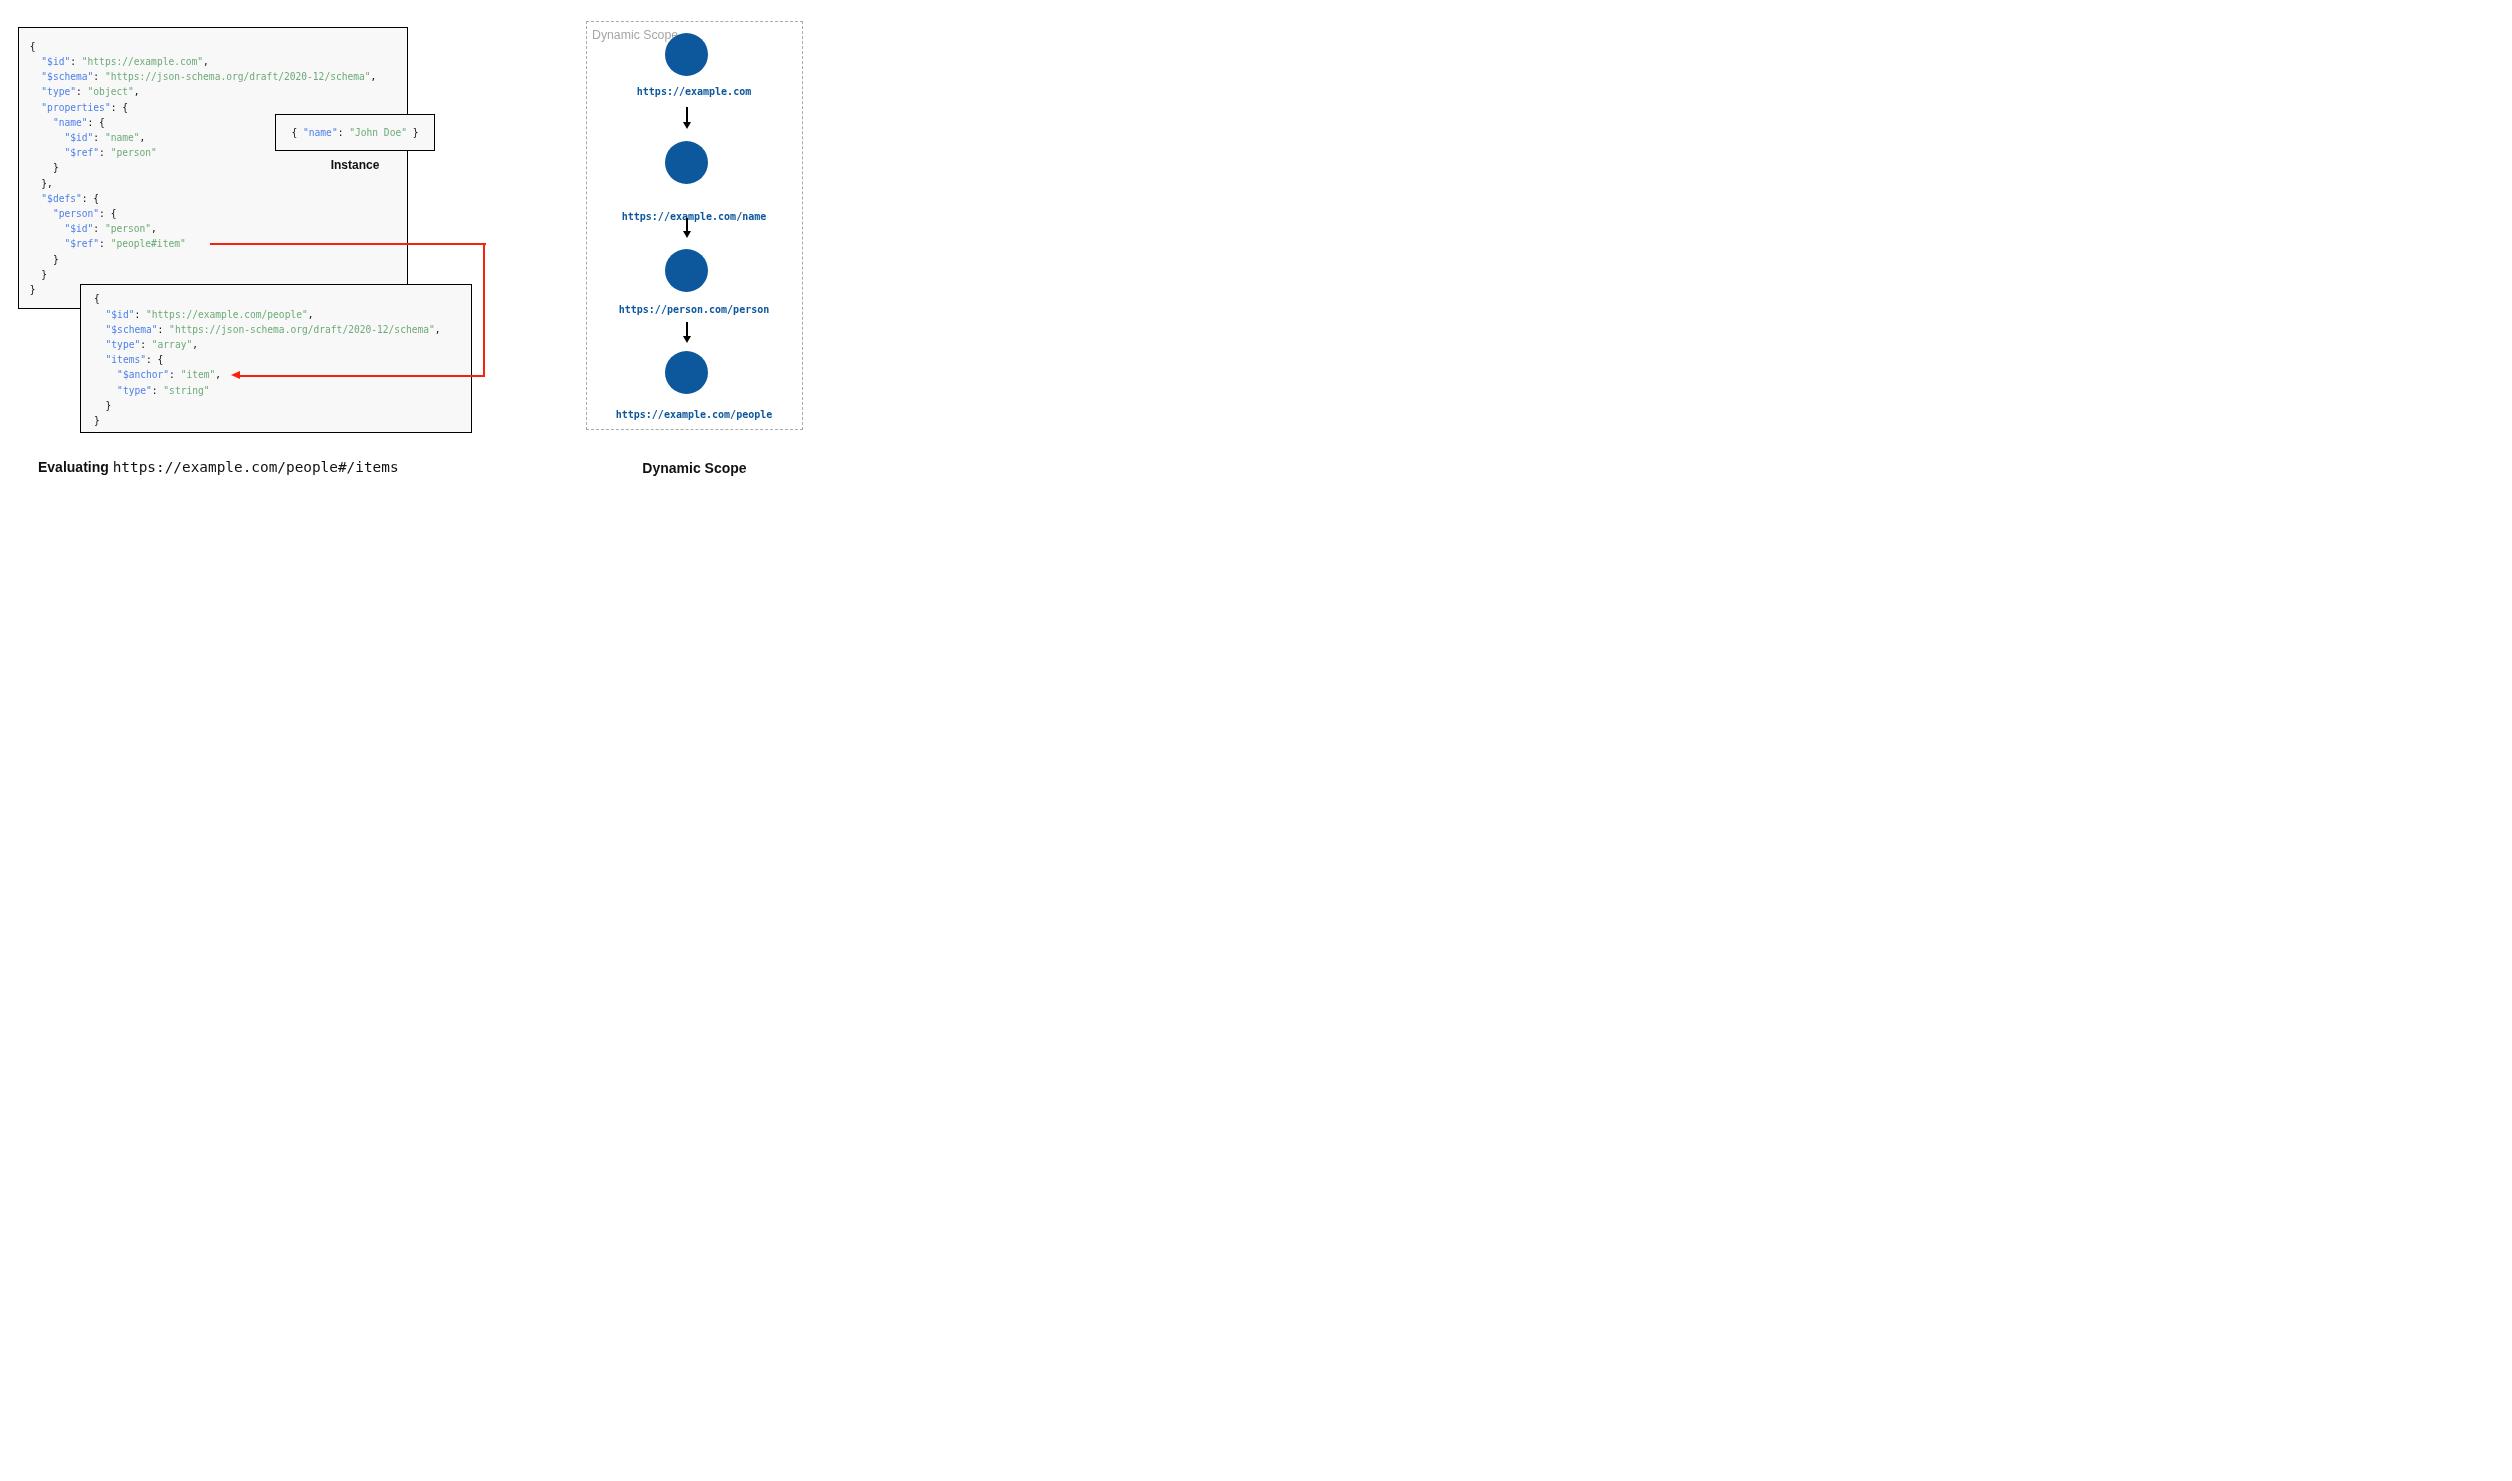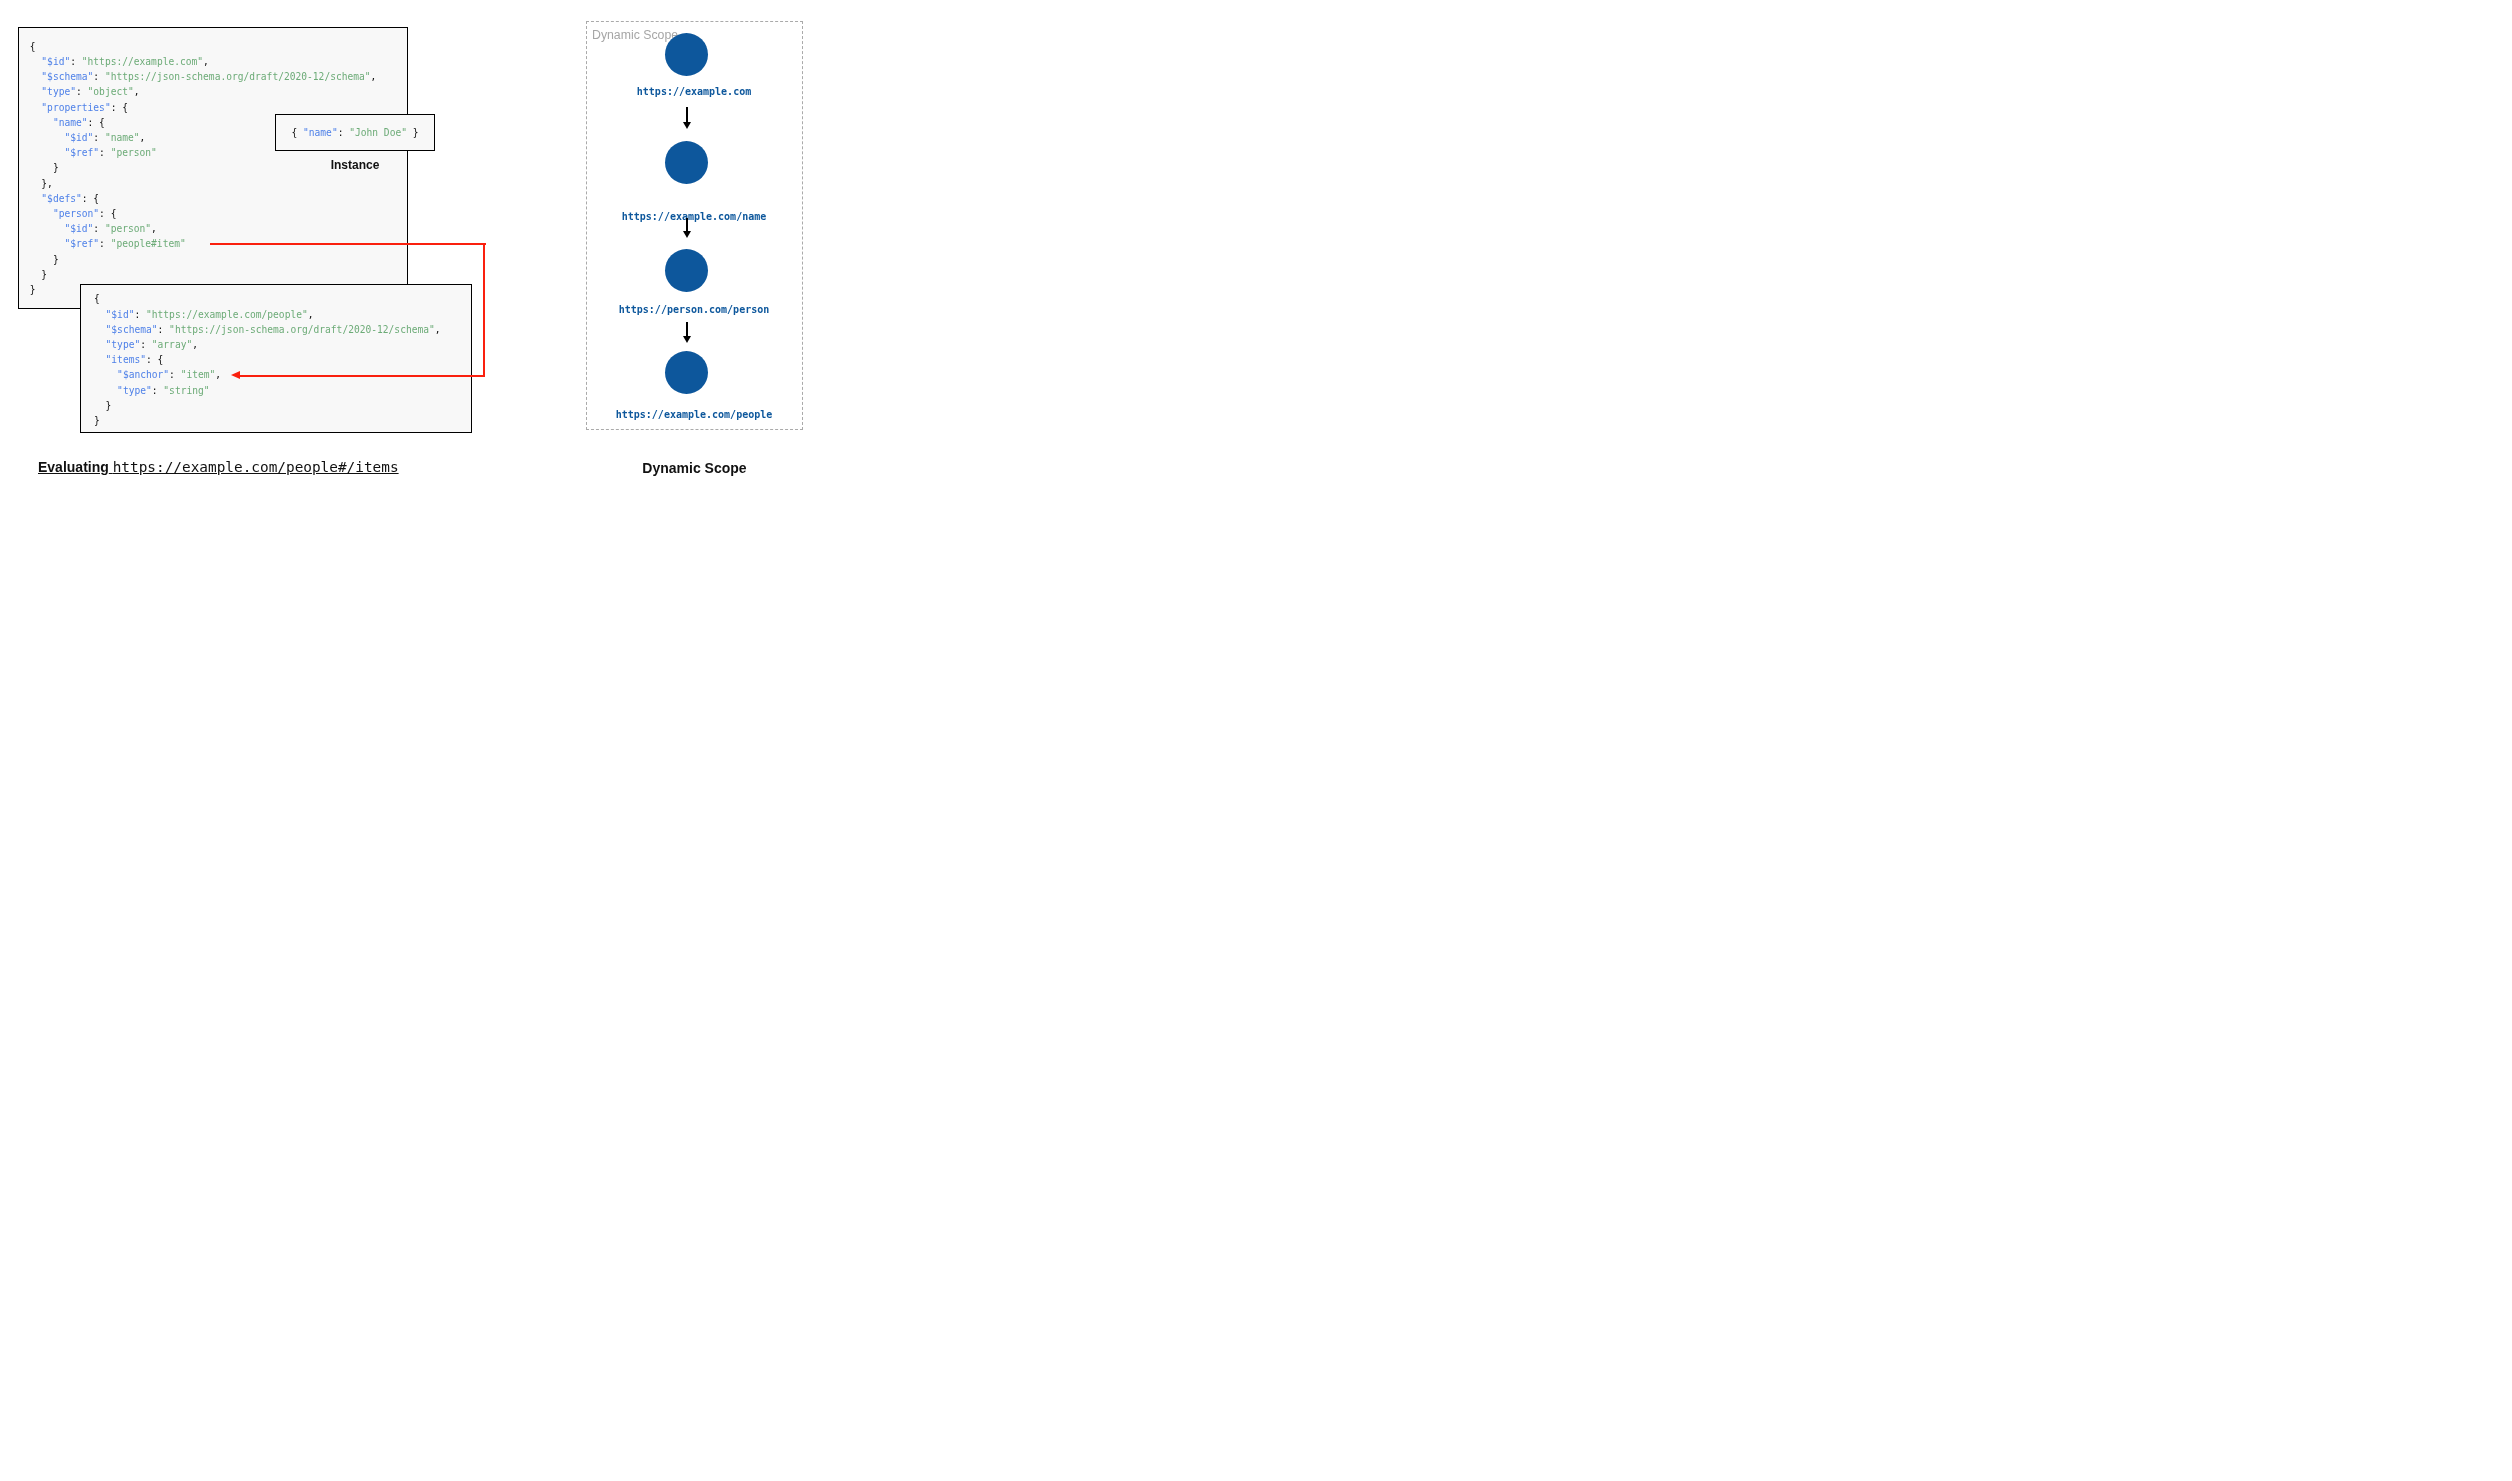--- a/index.html
+++ b/index.html
@@ -43,21 +43,21 @@
             font-family:"DejaVu Sans Mono","Liberation Mono",monospace;
             font-size:10px;font-weight:600;color:var(--node);}
   .u1{top:86px;} .u2{top:195px;margin-top:16px;} .u3{top:304px;} .u4{top:409px;}
   .varrow{position:absolute;left:686px;width:1.6px;background:#000;z-index:4;}
   .a1{top:107px;height:16px;} .a2{top:218px;height:15px;} .a3{top:322px;height:15px;}
   .varrow-head{position:absolute;width:0;height:0;z-index:4;
                border-left:4.3px solid transparent;border-right:4.3px solid transparent;
                border-top:7.5px solid #000;}
   .h1{left:683px;top:122px;} .h2{left:683px;top:231px;} .h3{left:683px;top:336px;}
   
-  .footer-left{position:absolute;left:38px;top:459px;font-size:14px;white-space:nowrap;text-decoration:underline;}
+  .footer-left{position:absolute;left:38px;top:459px;font-size:14px;white-space:nowrap;}
   .footer-left .bold{font-weight:bold;font-family:"Liberation Sans",sans-serif;}
   .footer-left .mono{font-family:"DejaVu Sans Mono","Liberation Mono",monospace;font-size:14.4px;}
   .footer-right{position:absolute;left:586px;top:460px;width:217px;text-align:center;
                 font-weight:bold;font-size:14px;}
 </style>
 </head>
 <body>
 
 <div class="canvas">
 

